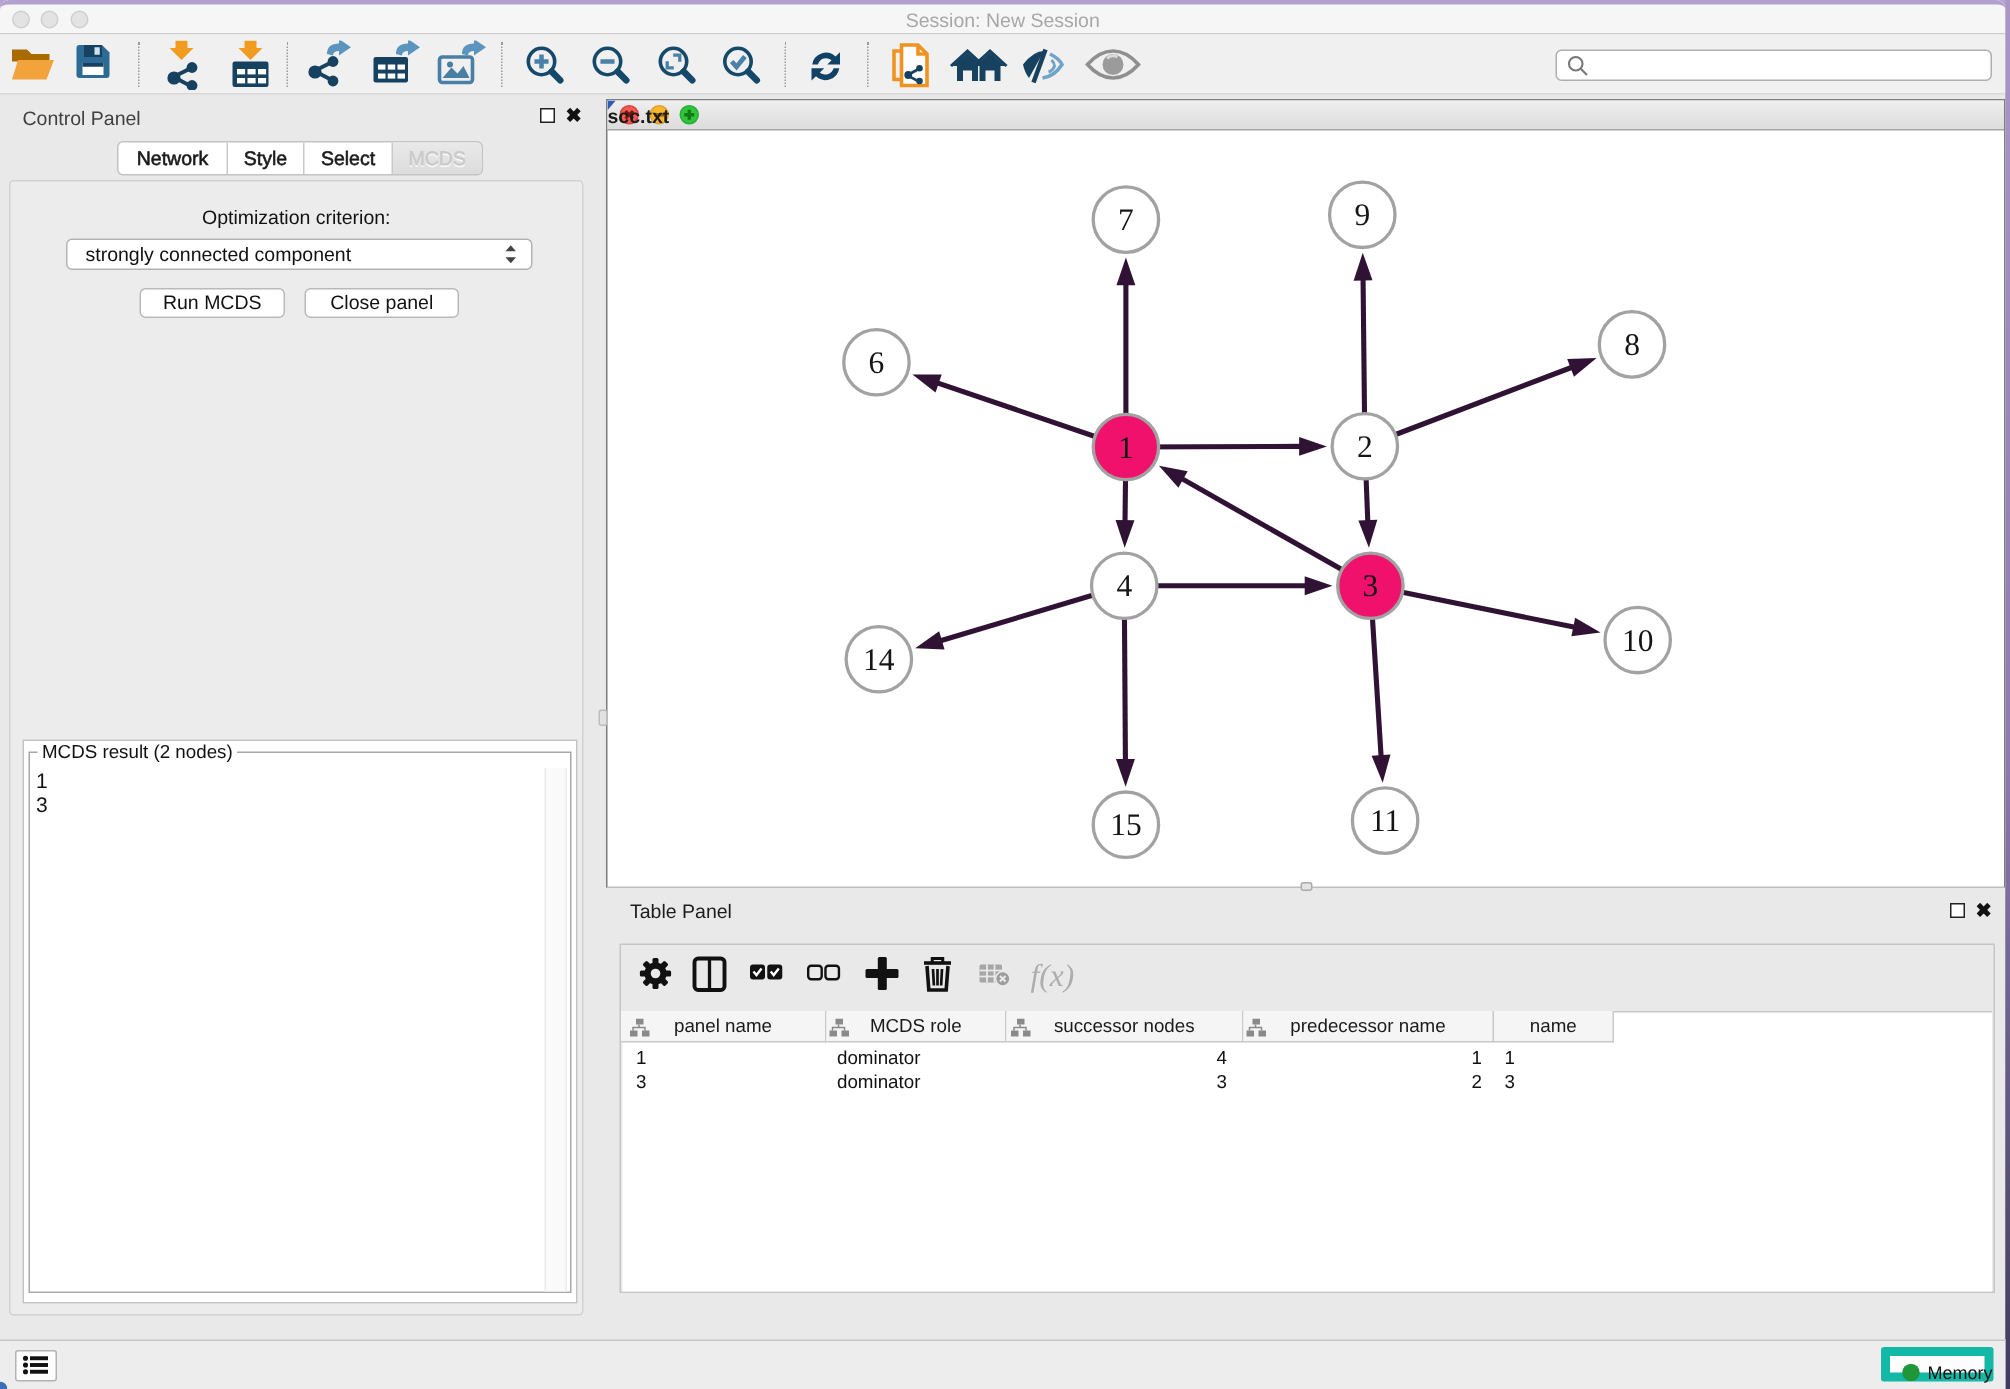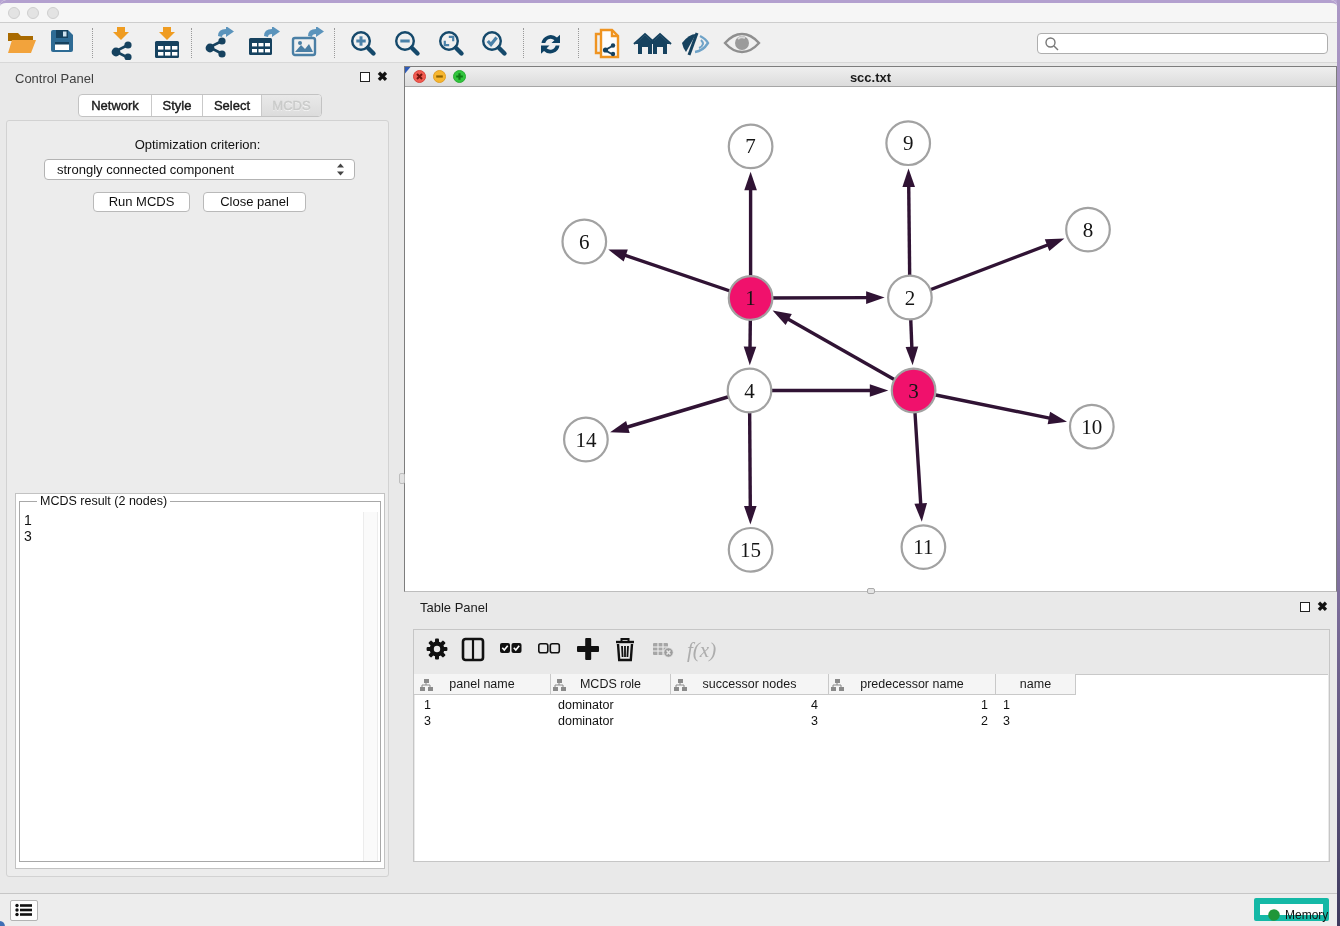--- a/index.html
+++ b/index.html
@@ -19,29 +19,29 @@
 .tabs{position:absolute;display:flex;height:23px;border:1px solid #c3c3c3;border-radius:4px;background:#fff;overflow:hidden}
 .tab{height:100%;display:flex;align-items:center;justify-content:center;font-size:13px;font-weight:normal;-webkit-text-stroke:0.4px #1a1a1a;color:#1a1a1a;border-right:1px solid #c9c9c9}
 .tab:last-child{border-right:none}
 .tab.sel{background:linear-gradient(#e9e9e9,#dcdcdc);color:#c9cac9;-webkit-text-stroke:0.4px #c9cac9;text-shadow:0 1px 0 #fafafa}
 #cp-body{position:absolute;left:6px;top:120px;width:383px;height:757px;background:#ececec;border:1px solid #d2d2d2;border-radius:3px}
 #optlab{position:absolute;left:0;top:137px;width:395px;text-align:center;font-size:13px;color:#111}
 #optsel{position:absolute;left:44px;top:159px;width:311px;height:21px;background:#fff;border:1px solid #b3b3b3;border-radius:4px;font-size:13px;color:#111;line-height:19px;padding-left:12px}
 .btn{position:absolute;height:20px;background:#fff;border:1px solid #b9b9b9;border-radius:4px;font-size:13px;color:#111;text-align:center;line-height:18px}
 #mcdsbox{position:absolute;left:15px;top:493px;width:370px;height:376px;background:#fff;border:1px solid #c2c2c2}
 #fset{position:absolute;left:3px;top:7px;width:362px;height:361px;border:1px solid #a8a8a8}
-#fleg{position:absolute;left:17px;top:-8px;background:#fff;padding:0 3px;font-size:12.5px;color:#111}
+#fleg{position:absolute;left:5px;top:-8px;background:#fff;padding:0 3px;font-size:12.5px;color:#111}
 #sbtrack{position:absolute;right:2px;top:10px;width:15px;height:349px;background:#fafafa;border-left:1px solid #ececec;border-right:1px solid #ececec}
 #mcdstext{position:absolute;left:4px;top:10px;font-size:14px;color:#111;line-height:16px}
 
 #nwin{position:absolute;left:404px;top:66px;width:933px;height:526px;background:#fff;border:1px solid #7d7d7d;border-bottom-color:#bdbdbd}
 #ntitle{position:absolute;left:0;top:0;width:100%;height:20px;background:linear-gradient(#efefef,#dcdcdc);border-bottom:1px solid #a6a6a6}
 .mac{position:absolute;top:3px;width:13px;height:13px;border-radius:50%}
 .mac svg{position:absolute;left:0;top:0}
-#ntext{position:absolute;top:3px;left:0;width:100%;text-align:center;font-size:13px;font-weight:bold;color:#1a1a1a}
+#ntext{position:absolute;top:3px;left:0;width:100%;text-align:left;font-size:13px;font-weight:bold;color:#1a1a1a}
 #graph{position:absolute;left:-1px;top:21px}
 #graph line{stroke:#301334;stroke-width:3.4}
 #graph polygon{fill:#301334}
 #graph circle{stroke:#a2a2a2;stroke-width:2.2}
 #graph text{font-family:"Liberation Serif",serif;font-size:21px;fill:#151515;text-anchor:middle}
 
 #tp-title{position:absolute;left:420px;top:600px;font-size:13px;color:#1c1c1c}
 #tp-body{position:absolute;left:413px;top:629px;width:917px;height:233px;background:#e9e9e9;border:1px solid #c6c6c6}
 #tbl-white{position:absolute;left:1px;top:44px;width:913px;height:187px;background:#fff;border-top:1px solid #c9c9c9}
 .hcell{position:absolute;top:44px;height:21px;background:#f5f5f5;border-right:1px solid #c9c9c9;border-bottom:1px solid #c9c9c9;font-size:12.5px;color:#1a1a1a;text-align:center;line-height:21px}
@@ -52,20 +52,21 @@
 #lbtn{position:absolute;width:28px;height:21px;background:#fdfdfd;border:1px solid #b3b3b3;border-radius:2px}
 #membtn{position:absolute;width:75px;height:23px;background:#fdfdfd;border:6px solid #14b8a6;border-radius:2px;font-size:12px;color:#111}
 #purple-right{position:absolute;right:0;top:0;width:3px;height:926px;background:linear-gradient(#ab97c5,#8d7bab 55%,#3f3a5e)}
 </style></head>
 <body>
 <div id="win">
 <div id="titlebar">
   <div class="tl" style="left:8px"></div>
       <div class="tl" style="left:27px"></div>
       <div class="tl" style="left:47px"></div>
+  <div id="wtitle">Session: New Session</div>
 </div>
 <div id="toolbar">
   <div class="sep" style="left:92px"></div>
       <div class="sep" style="left:191px"></div>
   <div class="sep" style="left:334px"></div>
       <div class="sep" style="left:523px"></div>
   <div class="sep" style="left:578px"></div>
   <svg class="tbi" style="left:6px" width="1030" height="33" viewBox="0 0 1030 33">
 
   <g>

